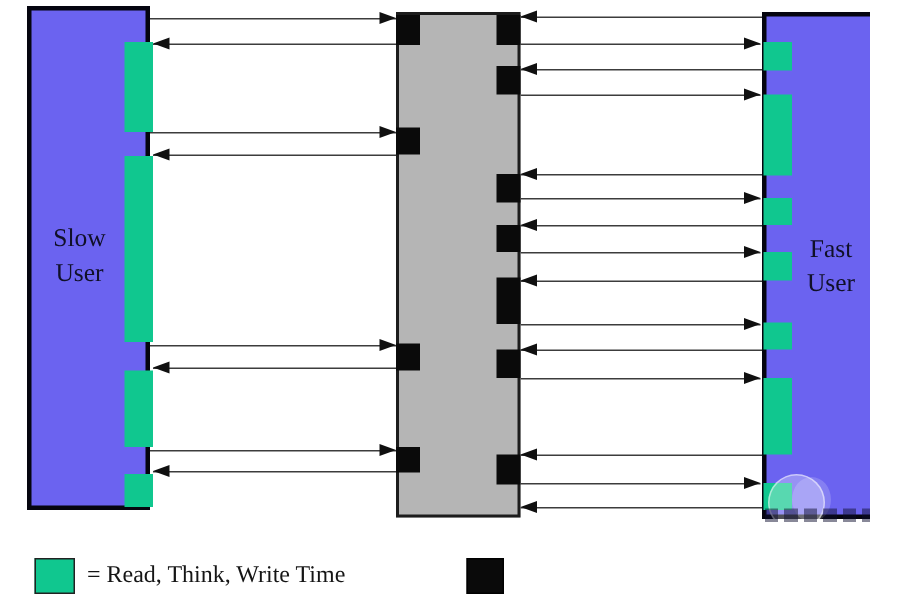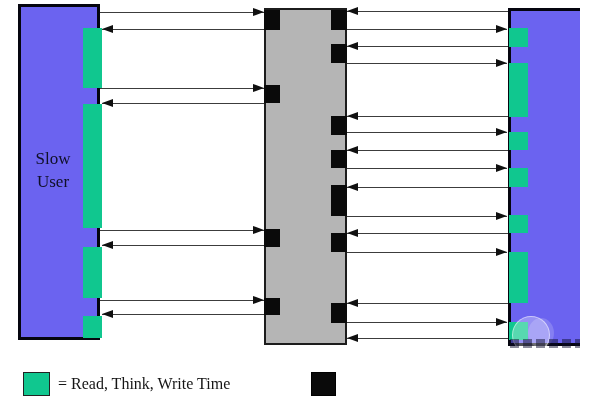--- a/index.html
+++ b/index.html
@@ -126,20 +126,21 @@
       <div class="ah ah-r" style="left: 496px; top: 248px;"></div>
       <div class="aline" style="left: 347px; top: 303px; width: 161px;"></div>
       <div class="ah ah-l" style="left: 347px; top: 299px;"></div>
       <div class="aline" style="left: 347px; top: 322px; width: 160px;"></div>
       <div class="ah ah-r" style="left: 496px; top: 318px;"></div>
       <div class="aline" style="left: 347px; top: 338px; width: 161px;"></div>
       <div class="ah ah-l" style="left: 347px; top: 334px;"></div>
     </div>
 
   <div id="slow-label" class="actor-label">Slow User</div>
+  <div id="fast-label" class="actor-label">Fast User</div>
 
   <div id="watermark">
     <div id="wm-circle"></div>
     <div id="wm-circle2"></div>
     <div id="wm-smudge"></div>
   </div>
 
   <div id="legend">
     <div id="legend-green-swatch" class="swatch" style="background: rgb(16, 199, 143);"></div>
     <span id="legend-green-label" class="legend-label">= Read, Think, Write Time</span>

